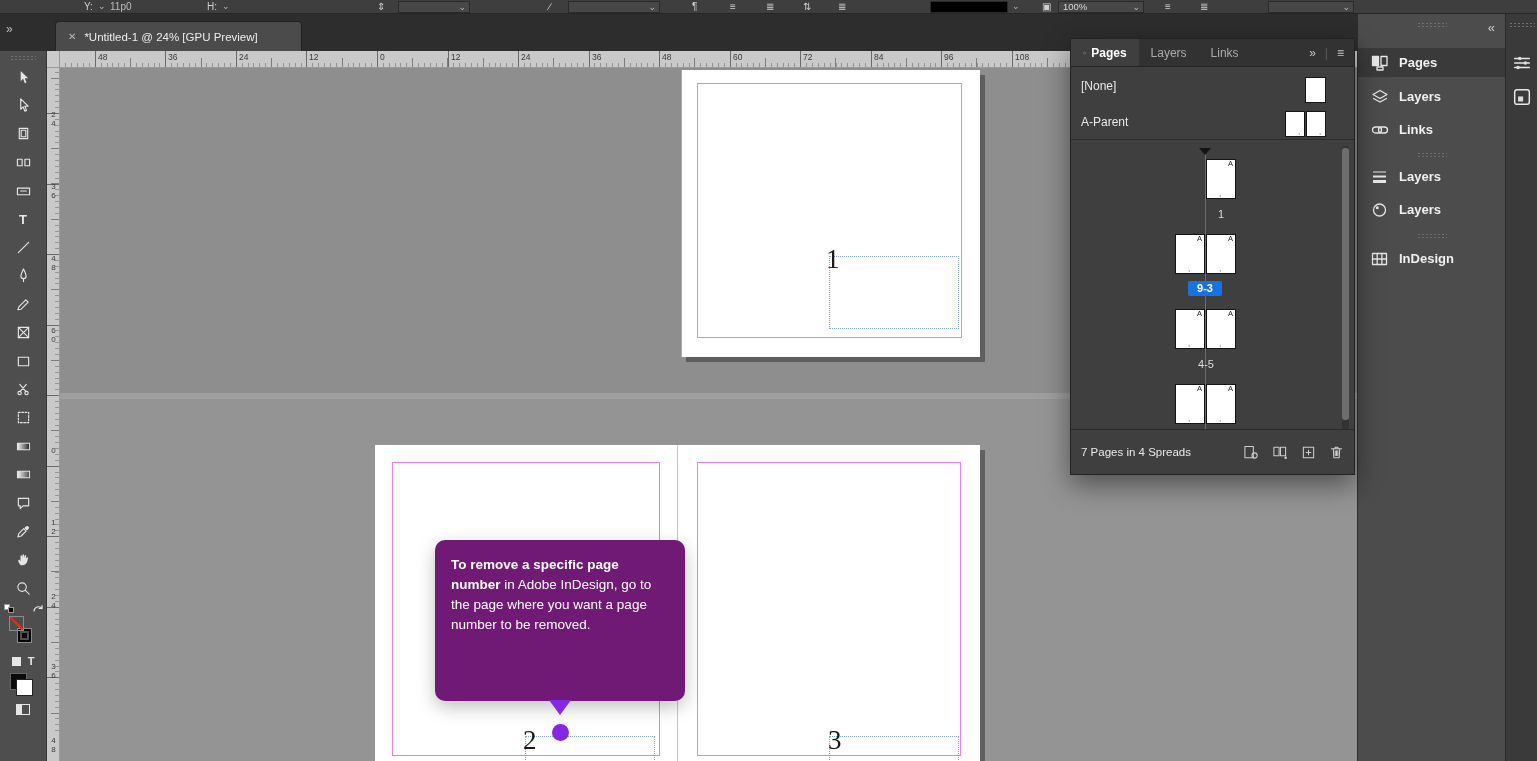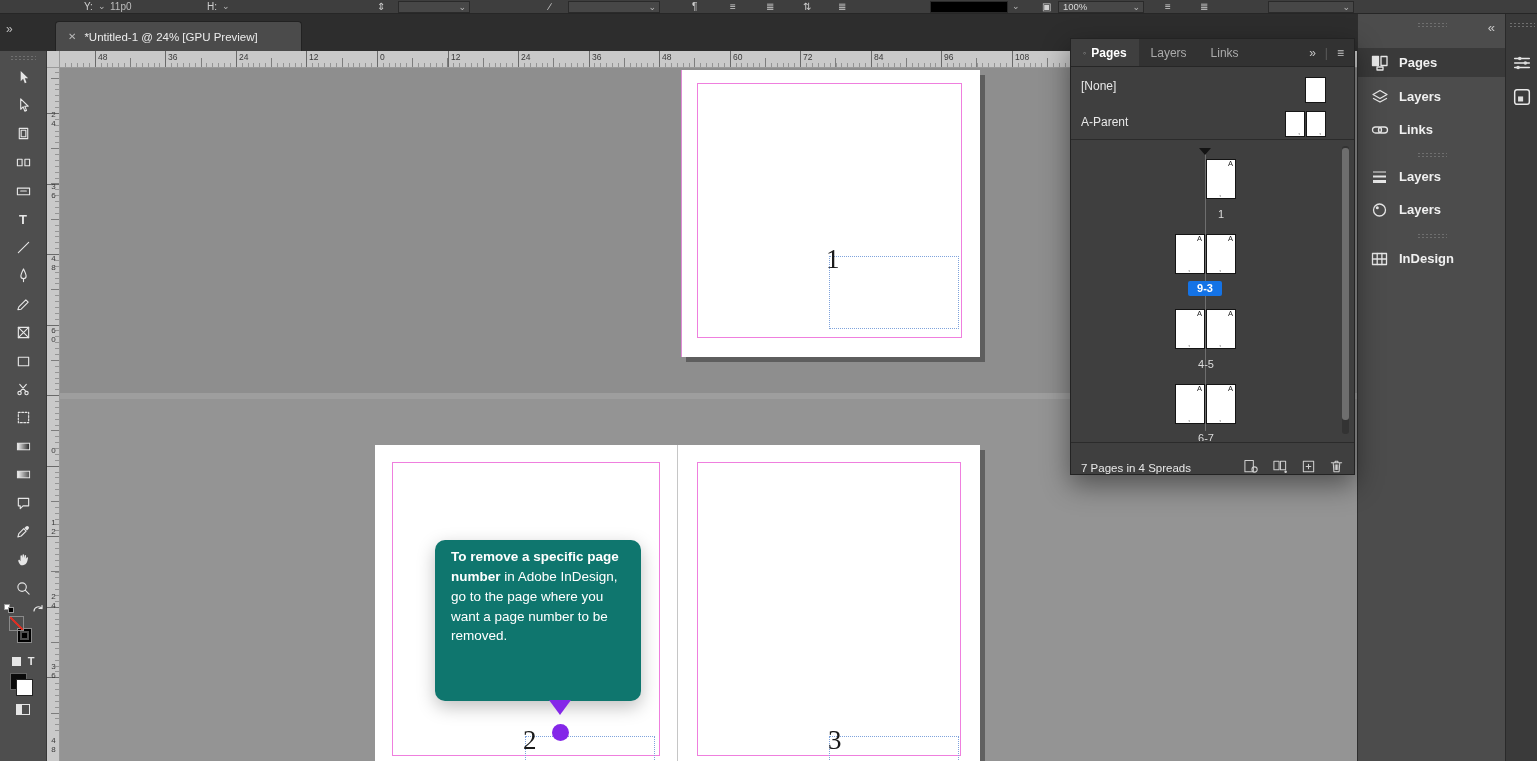--- a/index.html
+++ b/index.html
@@ -87,22 +87,22 @@
   .pb-band { position:absolute; left:0; top:325px; width:100%; height:6px; background:#9e9e9e; }
   .page { position:absolute; background:#fff; box-shadow:5px 5px 0 rgba(35,35,35,.45); }
   .margin-rect { position:absolute; border:1px solid #ef7fde; }
   .spine { position:absolute; top:0; bottom:0; width:1px; background:#c6c6c6; }
   .page-edge { position:absolute; left:0; top:0; bottom:0; width:1px; background:#e08ad6; }
   .doc-num { position:absolute; font-family:"Liberation Serif",serif; font-size:27px;
     color:#1a1a1a; line-height:1; z-index:2; }
   .text-frame { position:absolute; border:1px dotted #7fa3dc; }
 
   
-  .tooltip { position:absolute; left:435px; top:540px; width:206px; height:161px;
-    background:#0f766e; border-radius:10px; padding:7px 16px 12px; color:#fff;
+  .tooltip { position:absolute; left:435px; top:540px; width:250px; height:161px;
+    background:#701a75; border-radius:10px; padding:15px 16px 12px; color:#fff;
     z-index:40; box-shadow:0 6px 18px rgba(0,0,0,.25); }
   .tooltip-text { font-size:13.5px; line-height:1.47; }
   .tooltip-row { position:absolute; left:16px; right:14px; bottom:11px;
     display:flex; align-items:center; justify-content:space-between; }
   .tooltip-step { font-size:13px; color:#f2eaff; }
   .next-btn { background:#fff; color:#161616; border:none; border-radius:4px;
     padding:6px 14px; font-size:13px; font-weight:bold; font-family:inherit; }
   .tooltip-pointer { position:absolute; left:549px; top:700px; width:0; height:0;
     border-left:11px solid transparent; border-right:11px solid transparent;
     border-top:15px solid #8427e8; z-index:40; }
@@ -133,22 +133,22 @@
     border:1px solid #141414; }
   .pletter { position:absolute; top:0; right:2px; font-size:7.5px; color:#222; line-height:8px; }
   .pmark { position:absolute; bottom:0px; left:12px; font-size:8px; color:#555; line-height:8px; }
   .pp-label { position:absolute; width:30px; text-align:center; font-size:11px; color:#dcdcdc; }
   .pp-chip { position:absolute; width:34px; height:15px; background:#1473e6; color:#fff;
     font-size:11px; font-weight:bold; text-align:center; line-height:15px; border-radius:2px; }
   .pp-scroll { position:absolute; right:5px; top:6px; width:7px; height:288px;
     background:#333; border-radius:3px; }
   .pp-scroll-thumb { position:absolute; left:0; top:2px; width:7px; height:272px;
     background:#6e6e6e; border-radius:3px; }
-  .pp-bottom { position:absolute; left:0; right:0; bottom:0; height:32px; background:#3f3f3f;
-    border-top:1px solid #2b2b2b; display:flex; align-items:flex-end; padding:0 10px; }
+  .pp-bottom { position:absolute; left:0; right:0; bottom:0; height:45px; background:#3f3f3f;
+    border-top:1px solid #2b2b2b; display:flex; align-items:center; padding:0 10px; }
   .pp-status { font-size:11.5px; color:#e8e8e8; }
   .pp-bottom-icons { margin-left:auto; display:flex; align-items:center; gap:13px; }
   svg.ppic { stroke:#cfcfcf; fill:none; stroke-width:1.1; stroke-linecap:round; stroke-linejoin:round; }
 
   
   .dock { position:absolute; left:1357px; top:14px; width:148px; height:747px;
     background:#4c4c4c; border-left:1px solid #2e2e2e; z-index:20; }
   .dock-collapse { position:absolute; right:10px; top:6px; color:#c9c9c9; font-size:13px; }
   .dock-item { position:absolute; left:0; right:0; height:29px; display:flex;
     align-items:center; gap:10px; padding-left:13px; color:#f0f0f0; font-size:13px;

